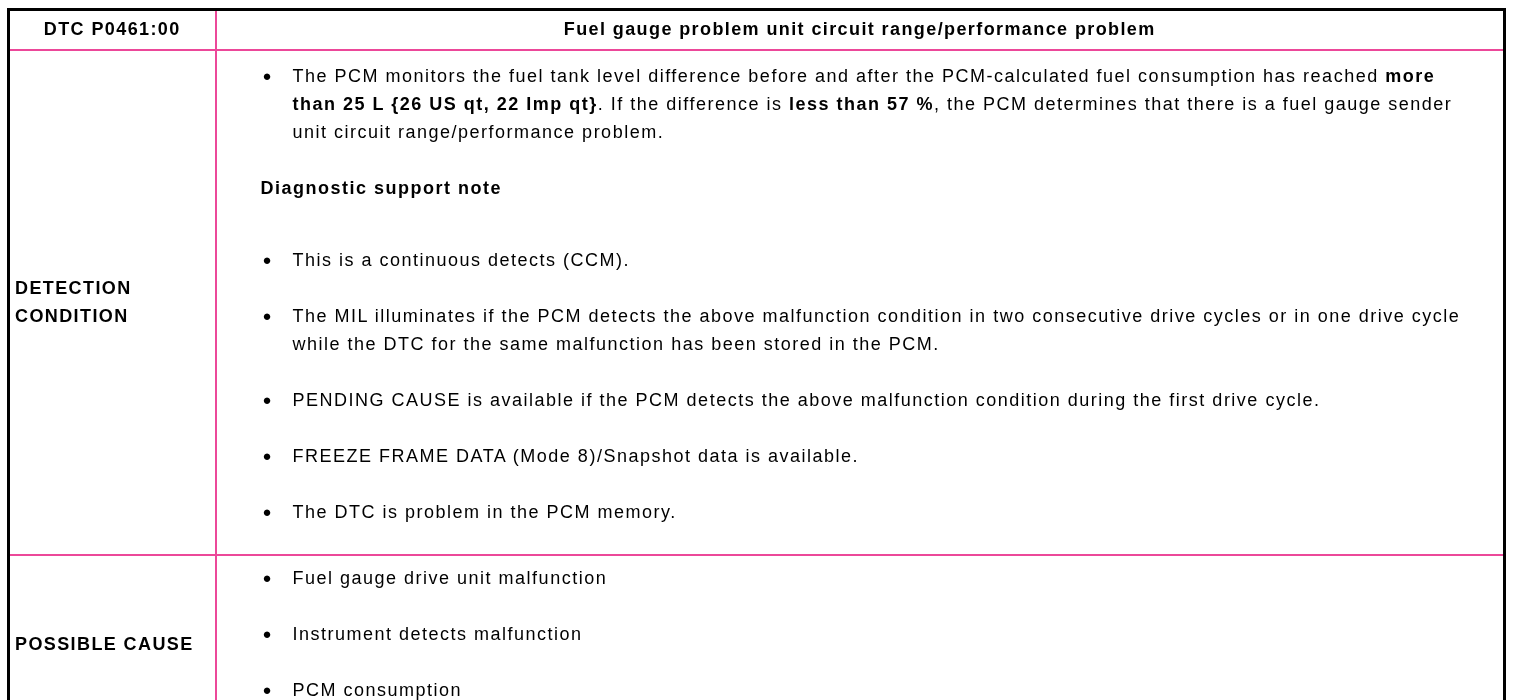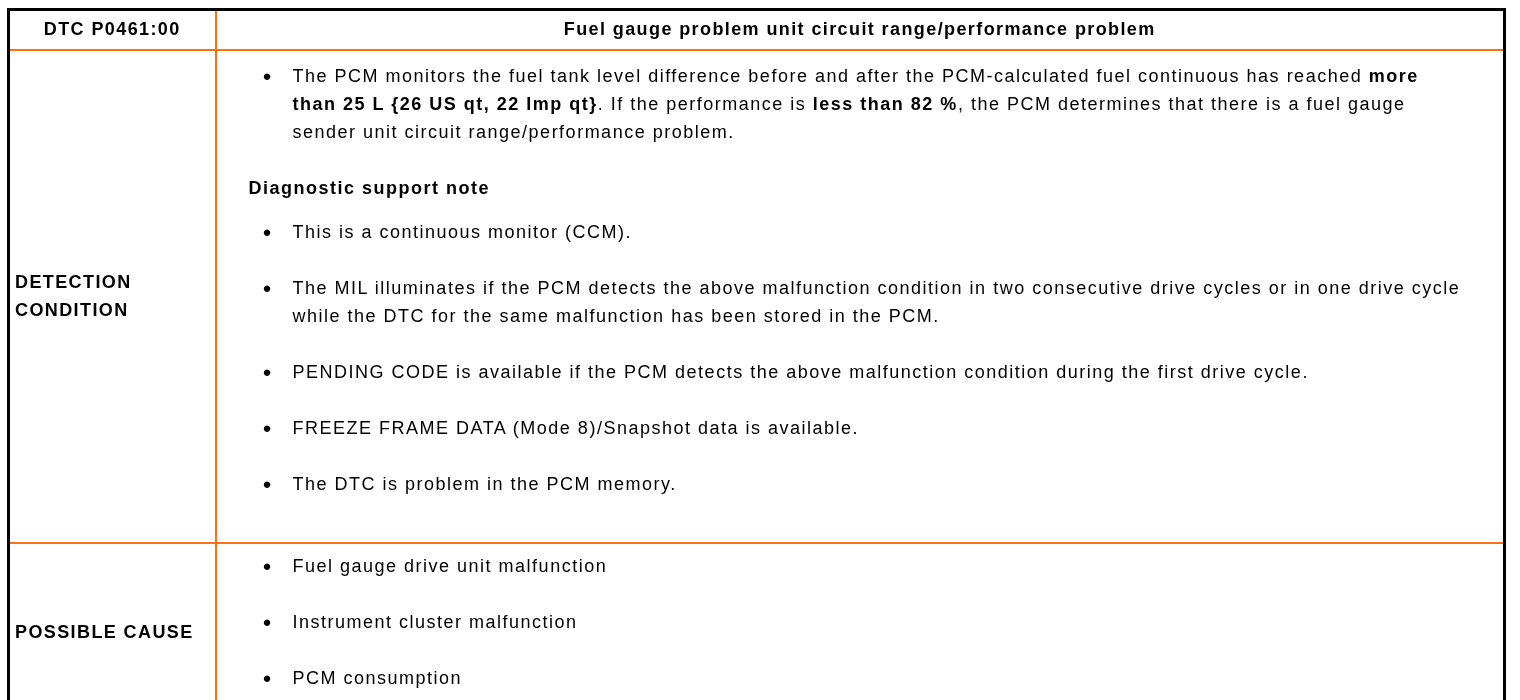--- a/index.html
+++ b/index.html
@@ -12,21 +12,21 @@
     color: #000000;
   }
   .page { padding: 8px 0 0 7px; }
   table.dtc-table {
     border-collapse: collapse;
     table-layout: fixed;
     width: 1499px;
     border: 3px solid #000;
   }
   col.c1 { width: 207px; }
-  th, td { border: 2px solid #f97316; }
+  th, td { border: 2px solid #ec4899; }
   tr.header-row th {
     height: 40px;
     font-size: 18px;
     font-weight: bold;
     letter-spacing: 1.4px;
     text-align: center;
     vertical-align: middle;
     padding: 2px;
   }
   .label-cell {
@@ -56,22 +56,22 @@
   }
   .bullet-item .dot {
     position: absolute;
     left: 46px;
     top: 0;
     font-size: 15px;
     line-height: 28px;
   }
   .subheading {
     font-weight: bold;
-    padding-left: 32px;
-    margin-bottom: 16px;
+    padding-left: 44px;
+    margin-bottom: 44px;
   }
   .b { font-weight: bold; }
 </style>
 </head>
 <body>
 
 <div class="page">
   <table class="dtc-table">
     <colgroup>
         <col class="c1">
@@ -83,38 +83,38 @@
       <th class="code-cell">DTC P0461:00</th>
       <th class="title-cell">Fuel gauge problem unit circuit range/performance problem</th>
     </tr>
 
     <tr class="detection-row">
       <th class="label-cell">DETECTION CONDITION</th>
       <td class="content-cell">
 
         <div class="bullet-item">
           <span class="dot">●</span>
-          <div class="txt"><span>The PCM monitors the fuel tank level difference before and after the PCM-calculated fuel continuous has reached </span><span class="b">more than 25 L {26 US qt, 22 Imp qt}</span><span>. If the performance is </span><span class="b">less than 82 %</span><span>, the PCM determines that there is a fuel gauge sender unit circuit range/performance problem.</span></div>
+          <div class="txt"><span>The PCM monitors the fuel tank level difference before and after the PCM-calculated fuel consumption has reached </span><span class="b">more than 25 L {26 US qt, 22 Imp qt}</span><span>. If the difference is </span><span class="b">less than 57 %</span><span>, the PCM determines that there is a fuel gauge sender unit circuit range/performance problem.</span></div>
         </div>
 
         <div class="subheading">Diagnostic support note</div>
 
         <div class="bullet-item">
           <span class="dot">●</span>
-          <div class="txt">This is a continuous monitor (CCM).</div>
+          <div class="txt">This is a continuous detects (CCM).</div>
         </div>
 
         <div class="bullet-item">
           <span class="dot">●</span>
           <div class="txt">The MIL illuminates if the PCM detects the above malfunction condition in two consecutive drive cycles or in one drive cycle while the DTC for the same malfunction has been stored in the PCM.</div>
         </div>
 
         <div class="bullet-item">
           <span class="dot">●</span>
-          <div class="txt">PENDING CODE is available if the PCM detects the above malfunction condition during the first drive cycle.</div>
+          <div class="txt">PENDING CAUSE is available if the PCM detects the above malfunction condition during the first drive cycle.</div>
         </div>
 
         <div class="bullet-item">
           <span class="dot">●</span>
           <div class="txt">FREEZE FRAME DATA (Mode 8)/Snapshot data is available.</div>
         </div>
 
         <div class="bullet-item">
           <span class="dot">●</span>
           <div class="txt">The DTC is problem in the PCM memory.</div>
@@ -127,21 +127,21 @@
       <th class="label-cell">POSSIBLE CAUSE</th>
       <td class="content-cell">
 
         <div class="bullet-item">
           <span class="dot">●</span>
           <div class="txt">Fuel gauge drive unit malfunction</div>
         </div>
 
         <div class="bullet-item">
           <span class="dot">●</span>
-          <div class="txt">Instrument cluster malfunction</div>
+          <div class="txt">Instrument detects malfunction</div>
         </div>
 
         <div class="bullet-item">
           <span class="dot">●</span>
           <div class="txt">PCM consumption</div>
         </div>
 
       </td>
     </tr>
   </tbody>

